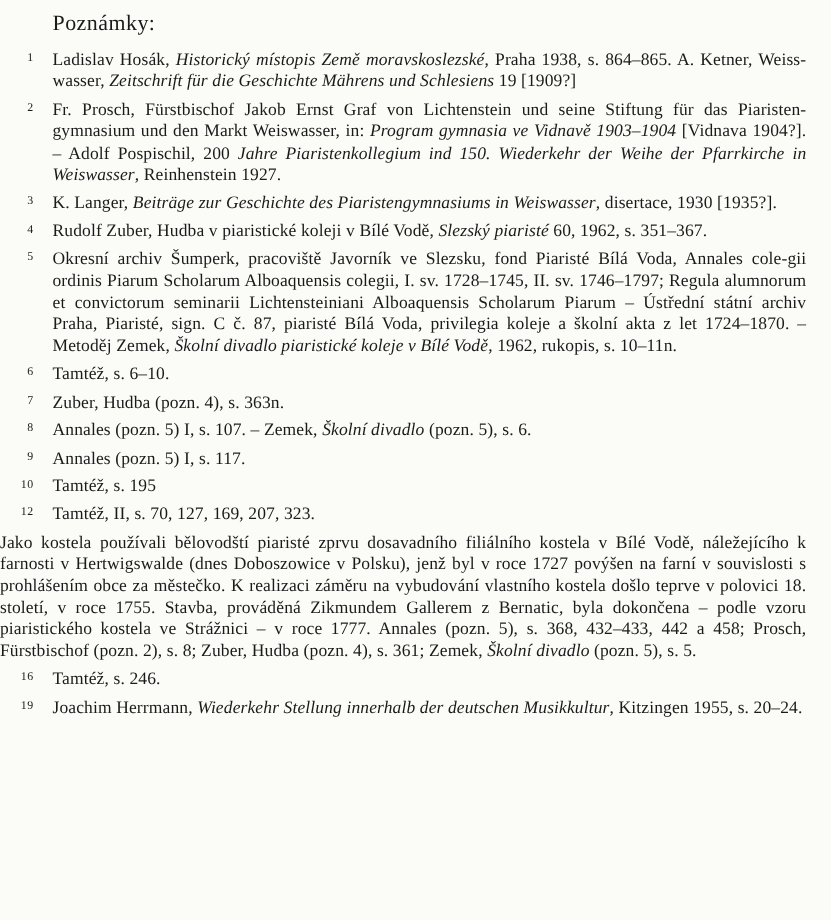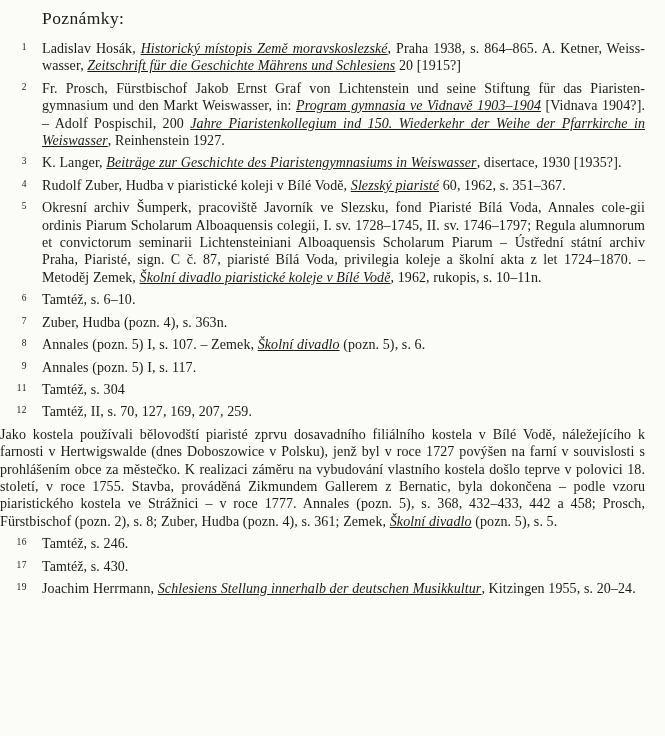--- a/index.html
+++ b/index.html
@@ -46,32 +46,31 @@
   .fn-text {
     flex: 1 1 auto;
     margin: 0;
     font-size: 14px;
     line-height: 17.4px;
     text-align: justify;
     letter-spacing: 0.1px;
   }
   .fn-text em {
     font-style: italic;
-    text-decoration: underline;
   }
 </style>
 </head>
 <body>
 
 <div class="page">
   <h2 class="title">Poznámky:</h2>
   <div class="footnote-list">
       <div class="fn">
         <span class="fn-num">1</span>
-        <p class="fn-text"><span>Ladislav Hosák, </span><em>Historický místopis Země moravskoslezské</em><span>, Praha 1938, s. 864–865. A. Ketner, Weiss-wasser, </span><em>Zeitschrift für die Geschichte Mährens und Schlesiens</em><span> 20 [1915?]</span></p>
+        <p class="fn-text"><span>Ladislav Hosák, </span><em>Historický místopis Země moravskoslezské</em><span>, Praha 1938, s. 864–865. A. Ketner, Weiss-wasser, </span><em>Zeitschrift für die Geschichte Mährens und Schlesiens</em><span> 19 [1909?]</span></p>
       </div>
       <div class="fn">
         <span class="fn-num">2</span>
         <p class="fn-text"><span>Fr. Prosch, Fürstbischof Jakob Ernst Graf von Lichtenstein und seine Stiftung für das Piaristen-gymnasium und den Markt Weiswasser, in: </span><em>Program gymnasia ve Vidnavě 1903–1904</em><span> [Vidnava 1904?]. – Adolf Pospischil, 200 </span><em>Jahre Piaristenkollegium ind 150. Wiederkehr der Weihe der Pfarrkirche in Weiswasser</em><span>, Reinhenstein 1927.</span></p>
       </div>
       <div class="fn">
         <span class="fn-num">3</span>
         <p class="fn-text"><span>K. Langer, </span><em>Beiträge zur Geschichte des Piaristengymnasiums in Weiswasser</em><span>, disertace, 1930 [1935?].</span></p>
       </div>
       <div class="fn">
@@ -92,36 +91,32 @@
       </div>
       <div class="fn">
         <span class="fn-num">8</span>
         <p class="fn-text"><span>Annales (pozn. 5) I, s. 107. – Zemek, </span><em>Školní divadlo</em><span> (pozn. 5), s. 6.</span></p>
       </div>
       <div class="fn">
         <span class="fn-num">9</span>
         <p class="fn-text"><span>Annales (pozn. 5) I, s. 117.</span></p>
       </div>
       <div class="fn">
-        <span class="fn-num">11</span>
-        <p class="fn-text"><span>Tamtéž, s. 304</span></p>
+        <span class="fn-num">10</span>
+        <p class="fn-text"><span>Tamtéž, s. 195</span></p>
       </div>
       <div class="fn">
         <span class="fn-num">12</span>
-        <p class="fn-text"><span>Tamtéž, II, s. 70, 127, 169, 207, 259.</span></p>
+        <p class="fn-text"><span>Tamtéž, II, s. 70, 127, 169, 207, 323.</span></p>
       </div>
       <div class="fn">
         <p class="fn-text"><span>Jako kostela používali bělovodští piaristé zprvu dosavadního filiálního kostela v Bílé Vodě, náležejícího k farnosti v Hertwigswalde (dnes Doboszowice v Polsku), jenž byl v roce 1727 povýšen na farní v souvislosti s prohlášením obce za městečko. K realizaci záměru na vybudování vlastního kostela došlo teprve v polovici 18. století, v roce 1755. Stavba, prováděná Zikmundem Gallerem z Bernatic, byla dokončena – podle vzoru piaristického kostela ve Strážnici – v roce 1777. Annales (pozn. 5), s. 368, 432–433, 442 a 458; Prosch, Fürstbischof (pozn. 2), s. 8; Zuber, Hudba (pozn. 4), s. 361; Zemek, </span><em>Školní divadlo</em><span> (pozn. 5), s. 5.</span></p>
       </div>
       <div class="fn">
         <span class="fn-num">16</span>
         <p class="fn-text"><span>Tamtéž, s. 246.</span></p>
       </div>
       <div class="fn">
-        <span class="fn-num">17</span>
-        <p class="fn-text"><span>Tamtéž, s. 430.</span></p>
-      </div>
-      <div class="fn">
         <span class="fn-num">19</span>
-        <p class="fn-text"><span>Joachim Herrmann, </span><em>Schlesiens Stellung innerhalb der deutschen Musikkultur</em><span>, Kitzingen 1955, s. 20–24.</span></p>
+        <p class="fn-text"><span>Joachim Herrmann, </span><em>Wiederkehr Stellung innerhalb der deutschen Musikkultur</em><span>, Kitzingen 1955, s. 20–24.</span></p>
       </div>
     </div>
 </div>
 
 </body></html>

